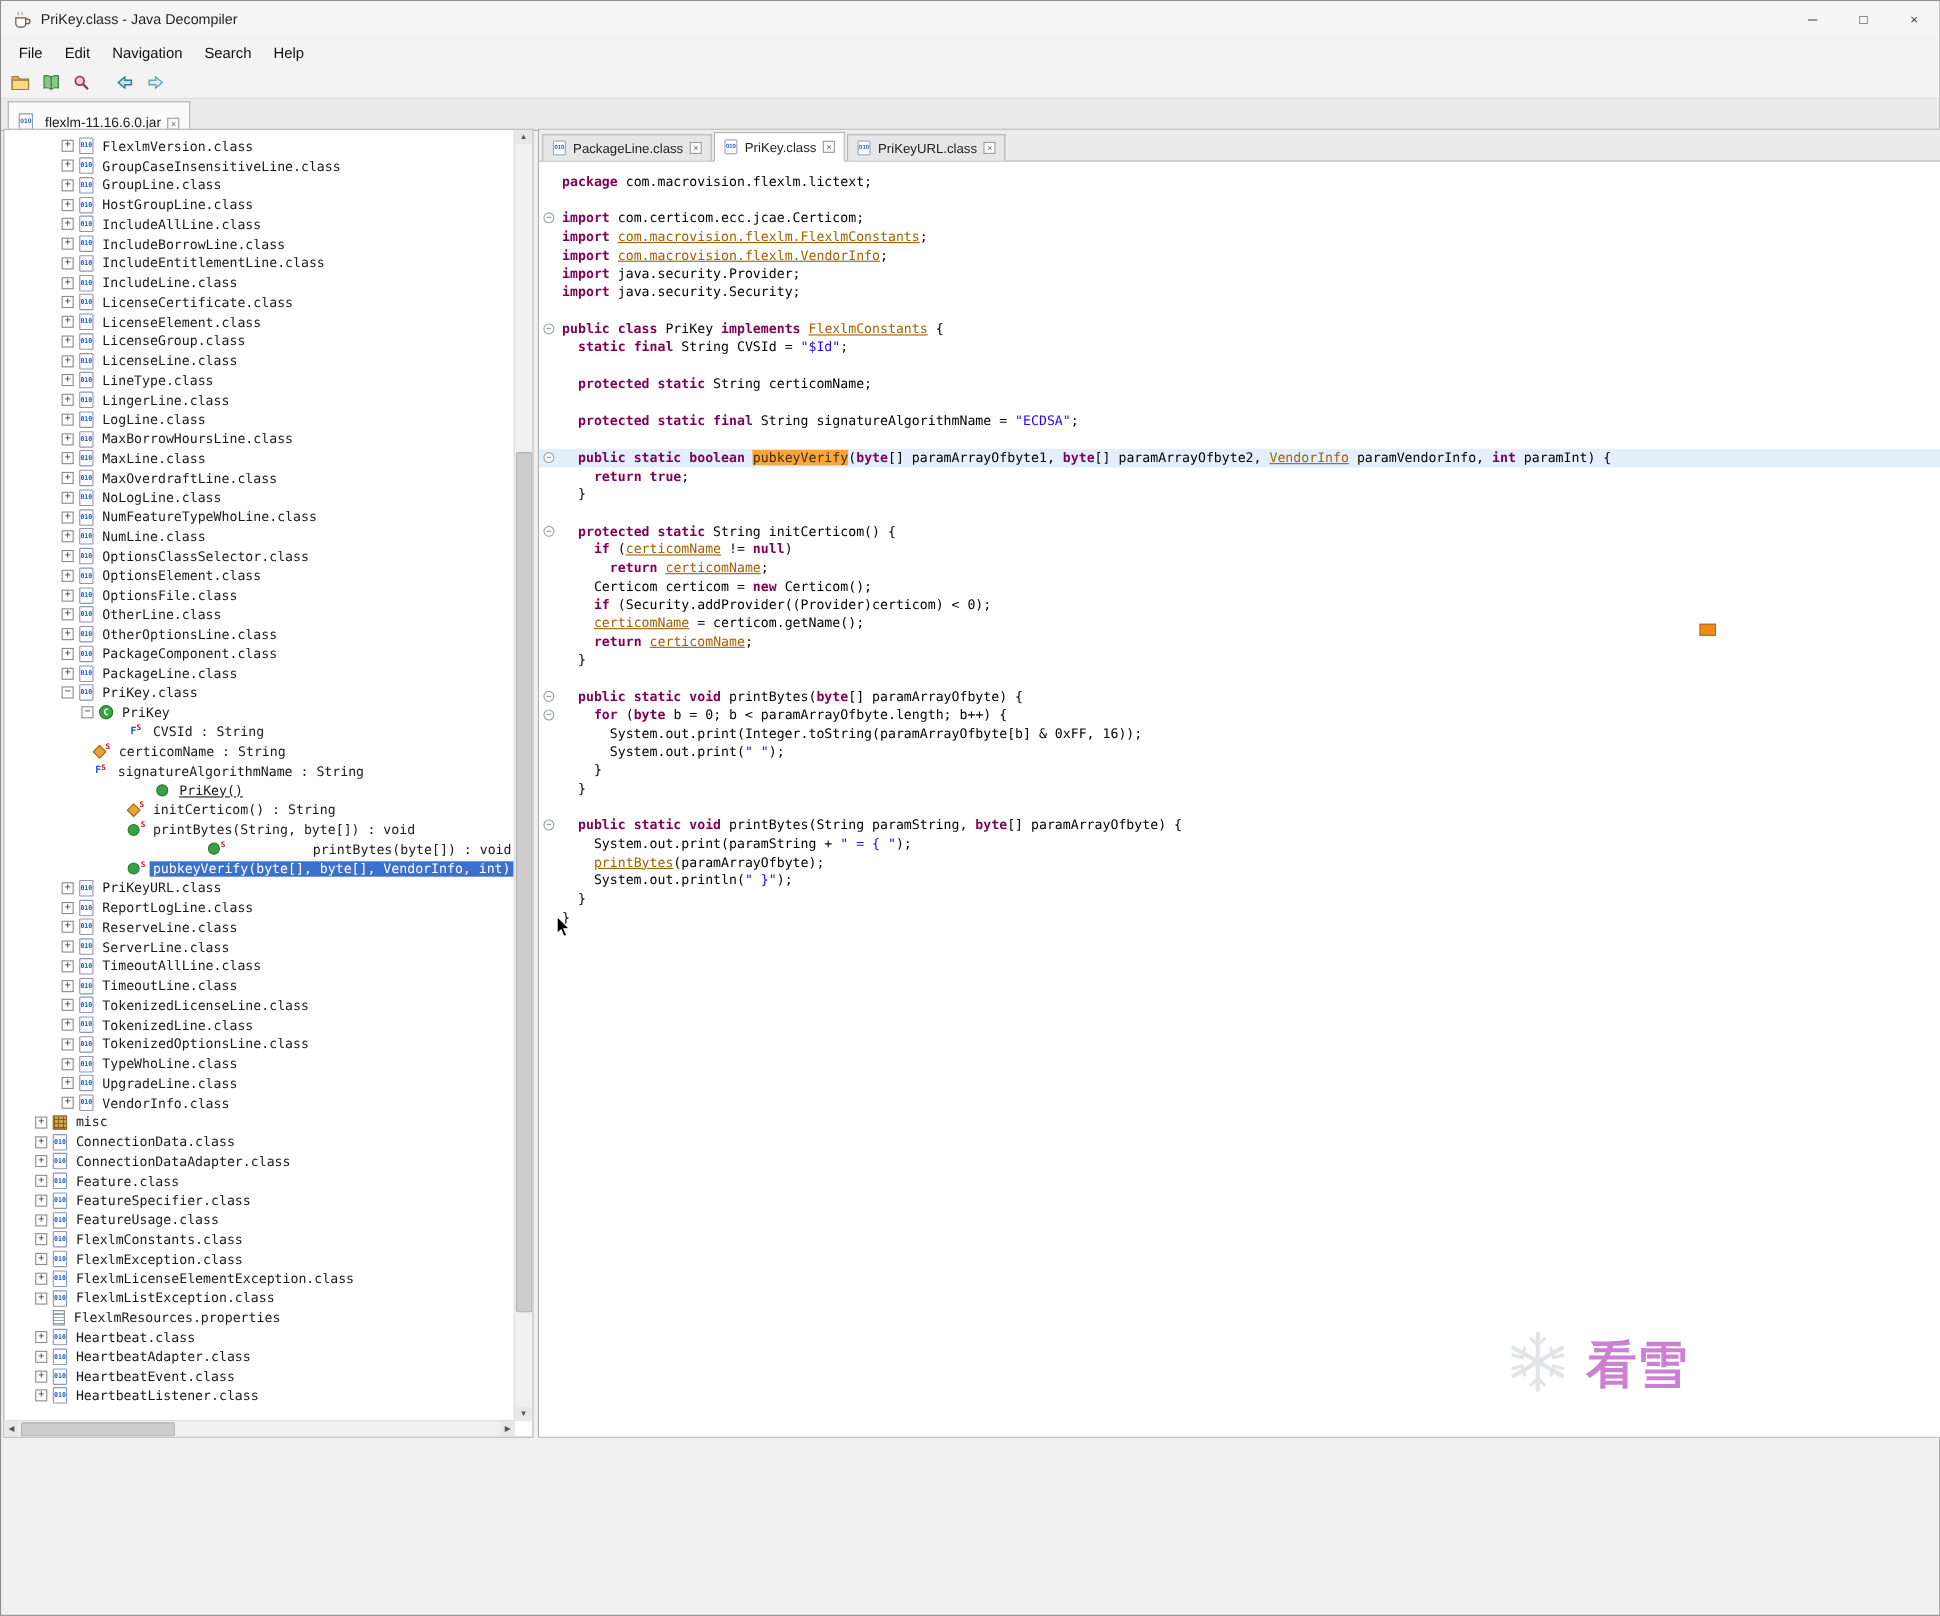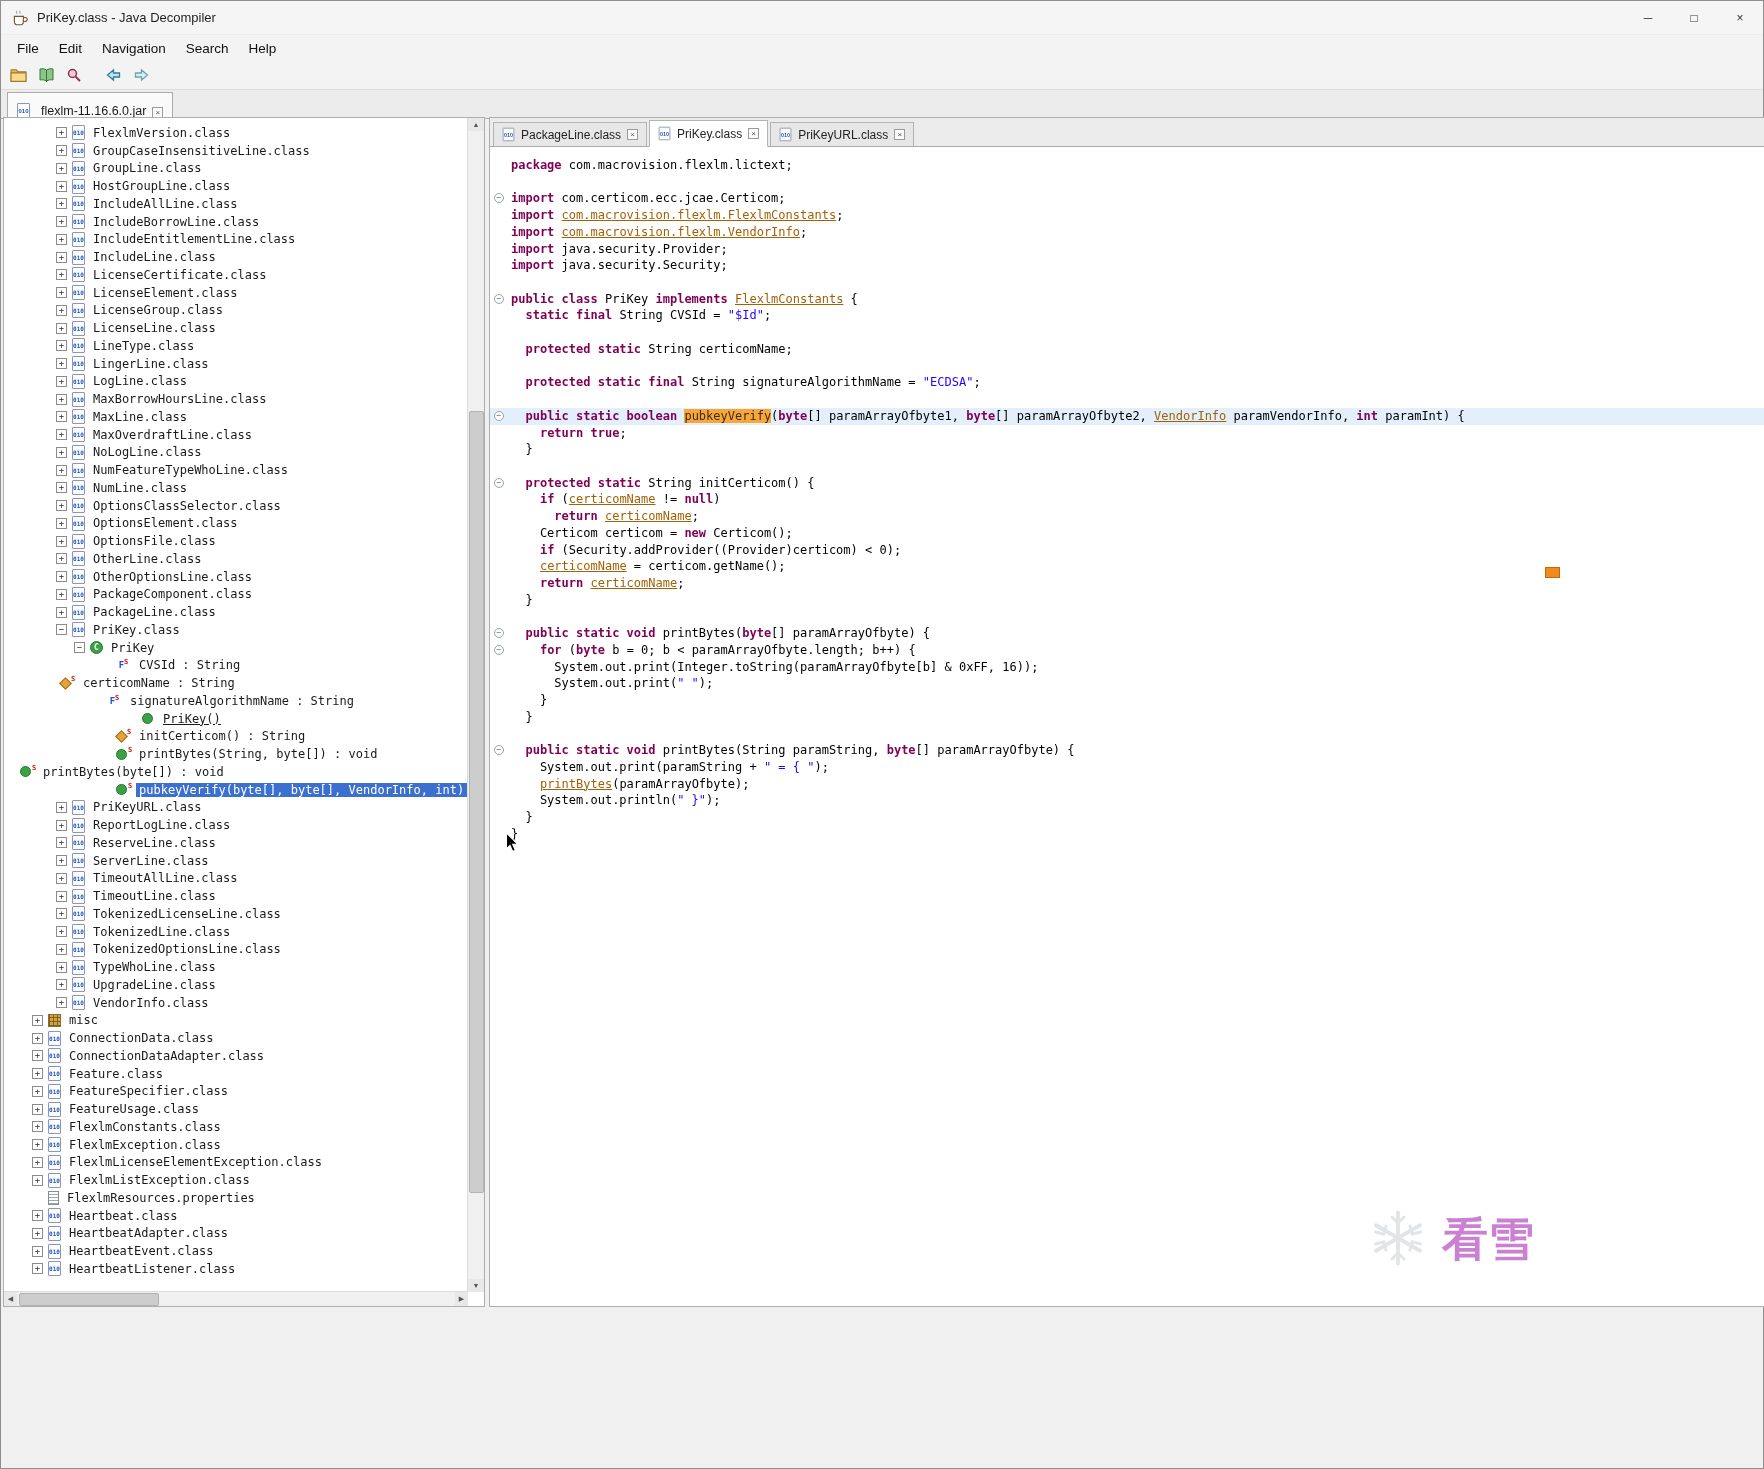--- a/index.html
+++ b/index.html
@@ -317,46 +317,46 @@
           <div class="trow" style="padding-left: 70px;">
             <span class="exp">−</span>
             <span class="ti ti-cls"></span>
             <span class="tl">PriKey</span>
           </div>
           <div class="trow" style="padding-left: 96px;">
             <span class="exp noexp"></span>
             <span class="ti ti-fsf"></span>
             <span class="tl">CVSId : String</span>
           </div>
-          <div class="trow" style="padding-left: 40px;">
+          <div class="trow" style="padding-left: 65px;">
             <span class="exp noexp"></span>
             <span class="ti ti-fpr"></span>
             <span class="tl">certicomName : String</span>
           </div>
-          <div class="trow" style="padding-left: 87px;">
+          <div class="trow" style="padding-left: 64px;">
             <span class="exp noexp"></span>
             <span class="ti ti-fsf"></span>
             <span class="tl">signatureAlgorithmName : String</span>
           </div>
           <div class="trow" style="padding-left: 120px; text-decoration: underline;">
             <span class="exp noexp"></span>
             <span class="ti ti-ctor"></span>
             <span class="tl">PriKey()</span>
           </div>
           <div class="trow" style="padding-left: 96px;">
             <span class="exp noexp"></span>
             <span class="ti ti-mpr"></span>
             <span class="tl">initCerticom() : String</span>
           </div>
           <div class="trow" style="padding-left: 96px;">
             <span class="exp noexp"></span>
             <span class="ti ti-mpu"></span>
             <span class="tl">printBytes(String, byte[]) : void</span>
           </div>
-          <div class="trow" style="">
+          <div class="trow" style="padding-left: 96px; justify-content: space-between;">
             <span class="exp noexp"></span>
             <span class="ti ti-mpu"></span>
             <span class="tl">printBytes(byte[]) : void</span>
           </div>
           <div class="trow" style="padding-left: 96px;">
             <span class="exp noexp"></span>
             <span class="ti ti-mpu"></span>
             <span class="tl sel">pubkeyVerify(byte[], byte[], VendorInfo, int)</span>
           </div>
           <div class="trow" style="padding-left: 52px;">

